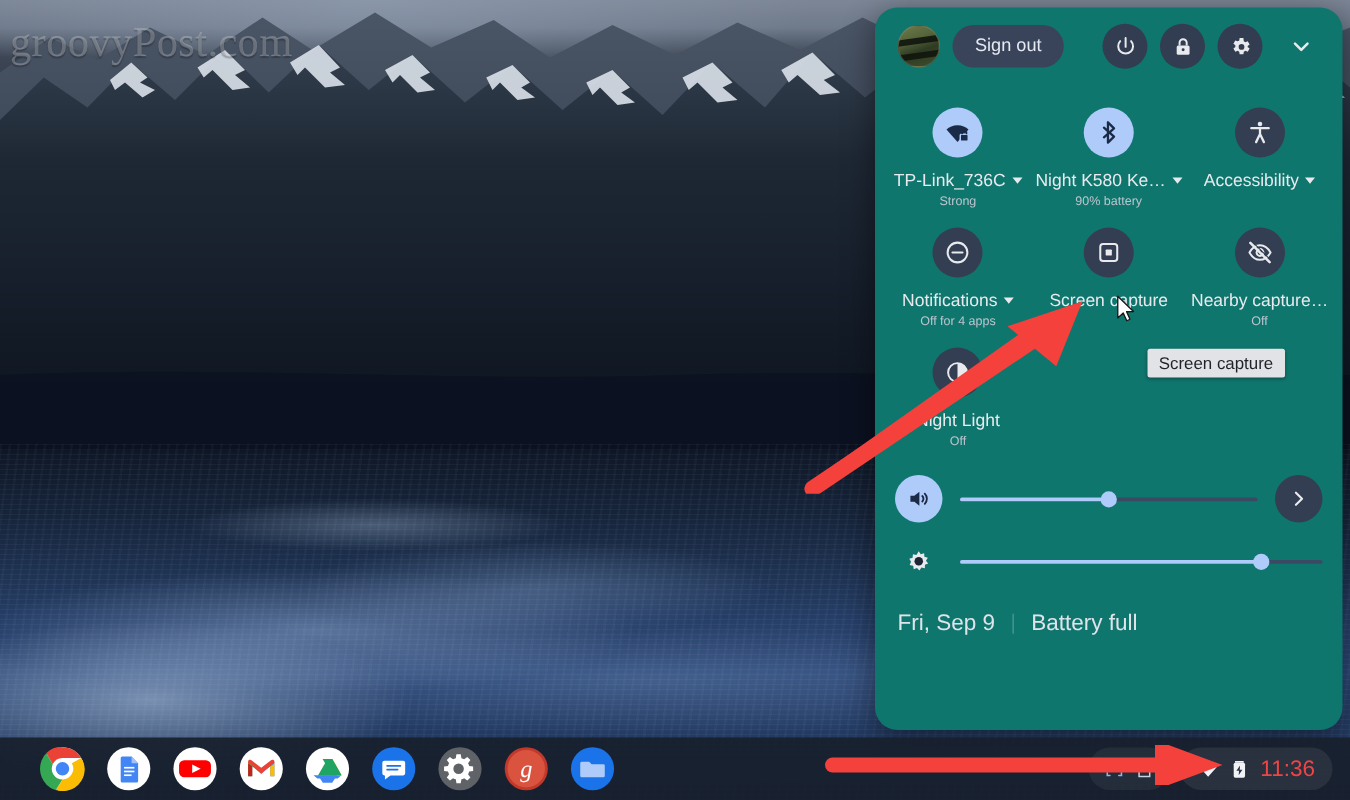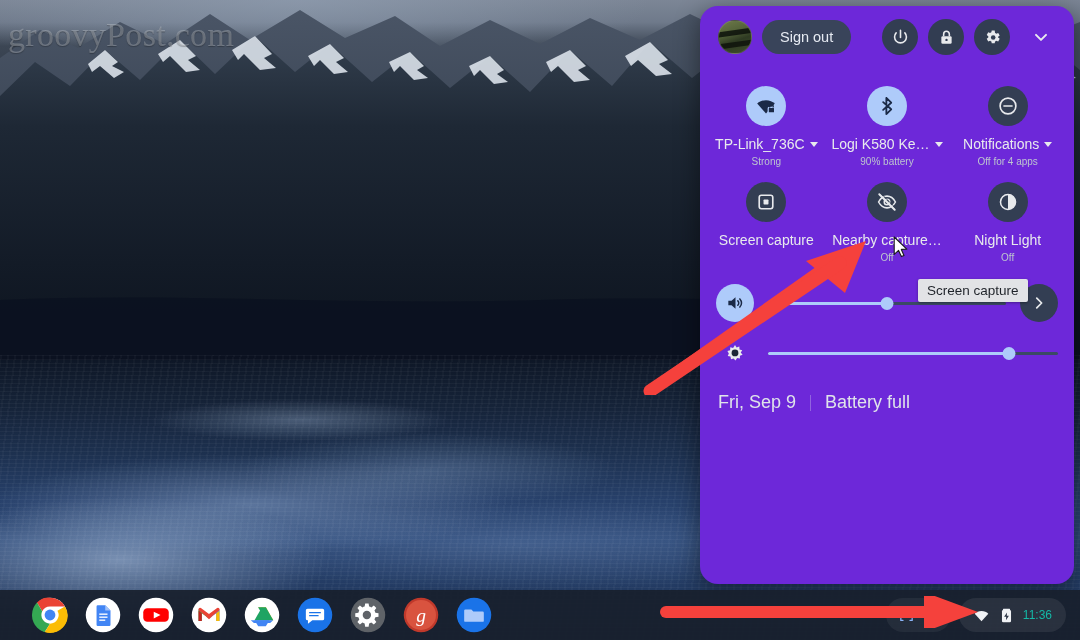--- a/index.html
+++ b/index.html
@@ -68,21 +68,21 @@
     white-space: nowrap;
     text-shadow: 0 1px 1px rgba(0,0,0,0.25);
     pointer-events: none;
   }
 
   
   #quick-settings {
     position: absolute;
     left: 700px; top: 6px;
     width: 374px; height: 578px;
-    background: #6d28d9;
+    background: #0f766e;
     border-radius: 18px;
     box-shadow: 0 6px 26px rgba(0,0,0,0.45);
     overflow: hidden;
   }
 
   
   #qs-header {
     display: flex; align-items: center;
     height: 62px;
     padding: 0 16px 0 18px;
@@ -311,22 +311,22 @@
     cursor: pointer;
   }
   #status-tray {
     display: flex; align-items: center; gap: 9px;
     height: 34px; padding: 0 14px;
     border-radius: 17px;
     background: rgba(255,255,255,0.075);
     cursor: pointer;
   }
   #status-clock {
-    color: #14b8a6;
-    font-size: 12px;
+    color: #ef4444;
+    font-size: 18px;
     white-space: nowrap;
   }
 </style>
 </head>
 <body>
 
 <div id="screen">
 
   <div id="wallpaper"></div>
 
@@ -431,26 +431,40 @@
         <div class="tile-sub">Strong</div>
       </div>
 
       <div class="tile">
         <div class="tile-icon on">
           <svg width="22" height="22" viewBox="0 0 24 24">
             <path d="M11.3 3.2 L16.6 8.4 L7.8 16.2 M11.3 20.8 L11.3 3.2 M11.3 20.8 L16.6 15.6 L7.8 7.8" stroke="#1b2a47" stroke-width="2" fill="none" stroke-linecap="round" stroke-linejoin="round"></path>
           </svg>
         </div>
         <div class="tile-label-row">
-          <span class="tile-label">Logi K580 Ke…</span>
+          <span class="tile-label">Night K580 Ke…</span>
           <span class="caret"></span>
         </div>
         <div class="tile-sub">90% battery</div>
       </div>
 
+      <div class="tile">
+        <div class="tile-icon off">
+          <svg width="22" height="22" viewBox="0 0 24 24">
+            <circle cx="12" cy="4.6" r="2" fill="#e8eaed"></circle>
+            <path d="M4.4 8.2 H19.6" stroke="#e8eaed" stroke-width="2" stroke-linecap="round"></path>
+            <path d="M12 8.2 V13.4 M12 13.4 L8.6 20.4 M12 13.4 L15.4 20.4" stroke="#e8eaed" stroke-width="2" stroke-linecap="round" fill="none"></path>
+          </svg>
+        </div>
+        <div class="tile-label-row">
+          <span class="tile-label">Accessibility</span>
+          <span class="caret"></span>
+        </div>
+        <div class="tile-sub"></div>
+      </div>
 
       <div class="tile">
         <div class="tile-icon off">
           <svg width="22" height="22" viewBox="0 0 24 24">
             <circle cx="12" cy="12" r="8.6" stroke="#e8eaed" stroke-width="1.8" fill="none"></circle>
             <path d="M7.6 12 H16.4" stroke="#e8eaed" stroke-width="1.8" stroke-linecap="round"></path>
           </svg>
         </div>
         <div class="tile-label-row">
           <span class="tile-label">Notifications</span>

